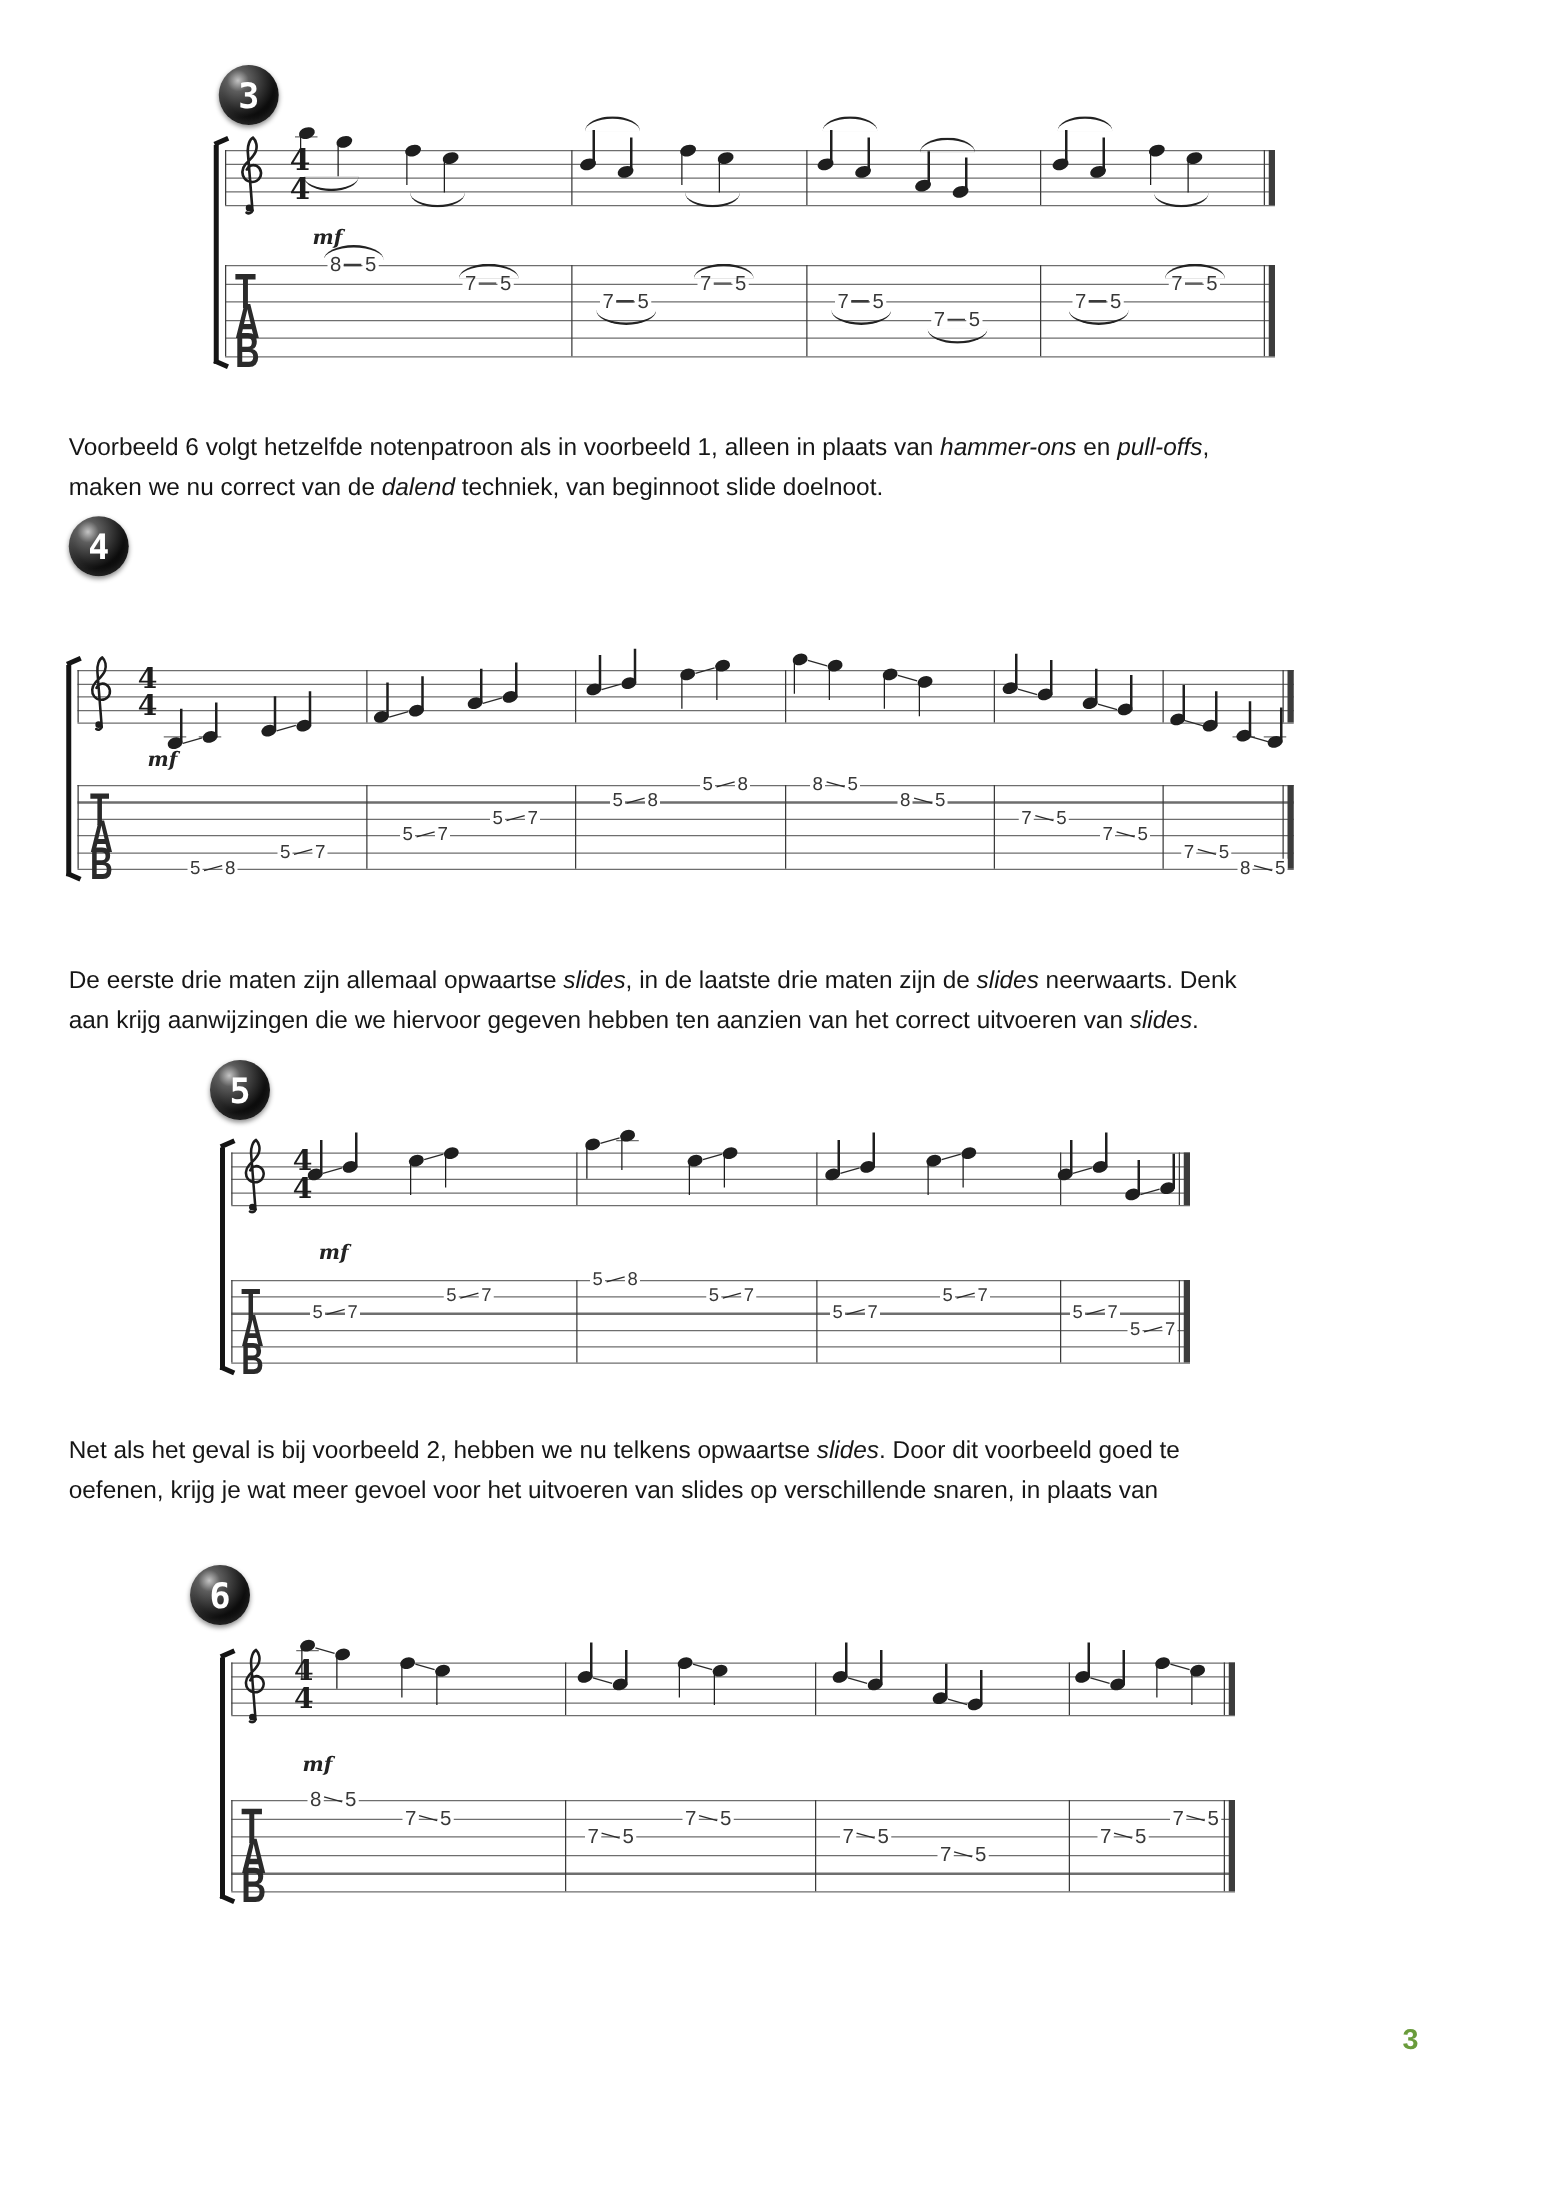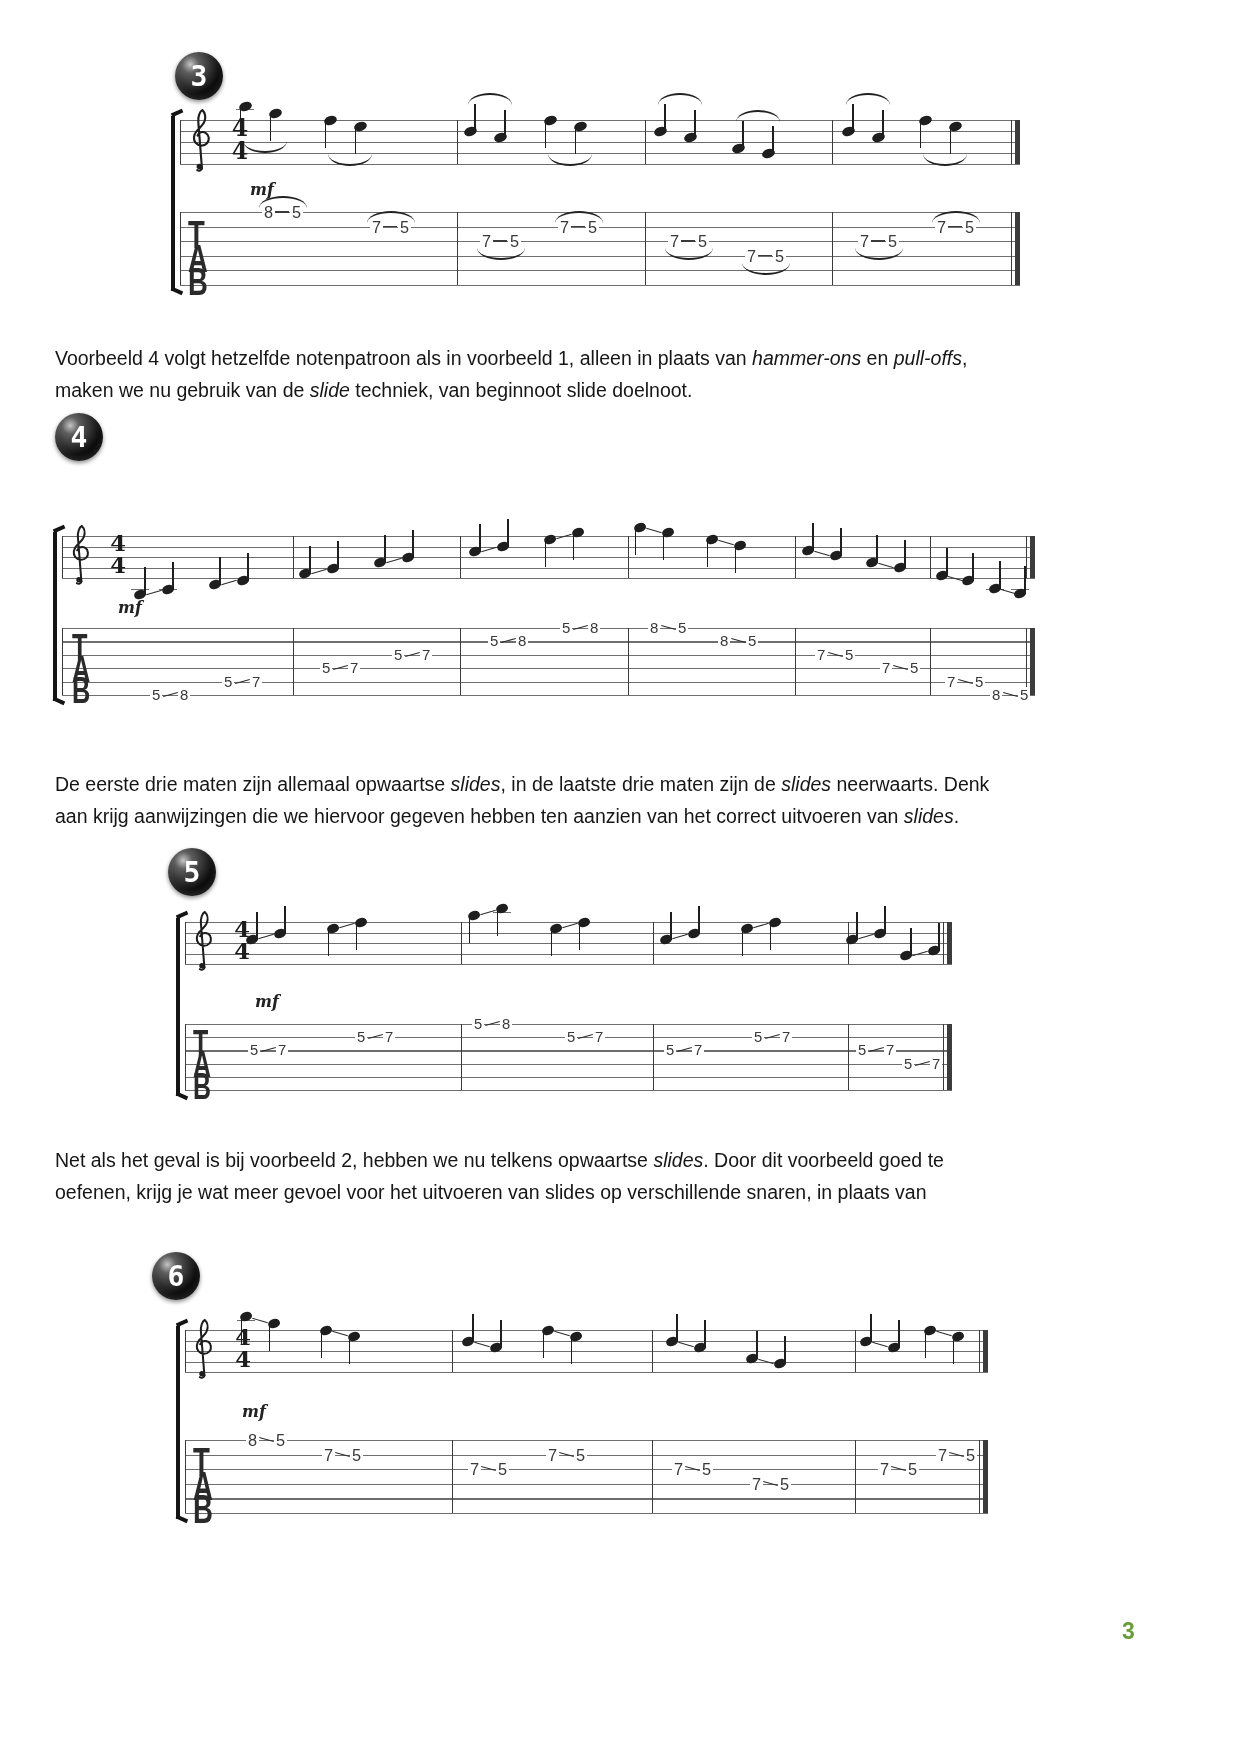--- a/index.html
+++ b/index.html
@@ -493,17 +493,17 @@
       <div class="tabnum" style="left: 750px; top: 1475.8px; font-size: 16.352px;">7</div>
       <div class="tabnum" style="left: 778px; top: 1475.8px; font-size: 16.352px;">5</div>
       <div class="slide" style="left: 763px; top: 1482.8px; width: 15px; transform: rotate(15deg);"></div>
       <div class="tabnum" style="left: 878px; top: 1461.2px; font-size: 16.352px;">7</div>
       <div class="tabnum" style="left: 906px; top: 1461.2px; font-size: 16.352px;">5</div>
       <div class="slide" style="left: 891px; top: 1468.2px; width: 15px; transform: rotate(15deg);"></div>
       <div class="tabnum" style="left: 936px; top: 1446.6px; font-size: 16.352px;">7</div>
       <div class="tabnum" style="left: 964px; top: 1446.6px; font-size: 16.352px;">5</div>
       <div class="slide" style="left: 949px; top: 1453.6px; width: 15px; transform: rotate(15deg);"></div>
     </div>
-  <p class="para" style="top:322px"><span>Voorbeeld 4 volgt hetzelfde notenpatroon als in voorbeeld 1, alleen in plaats van </span><i>hammer-ons</i><span> en </span><i>pull-offs</i><span>,</span><br><span>maken we nu gebruik van de </span><i>slide</i><span> techniek, van beginnoot slide doelnoot.</span></p>
+  <p class="para" style="top:322px"><span>Voorbeeld 6 volgt hetzelfde notenpatroon als in voorbeeld 1, alleen in plaats van </span><i>hammer-ons</i><span> en </span><i>pull-offs</i><span>,</span><br><span>maken we nu correct van de </span><i>dalend</i><span> techniek, van beginnoot slide doelnoot.</span></p>
   <p class="para" style="top:748px"><span>De eerste drie maten zijn allemaal opwaartse </span><i>slides</i><span>, in de laatste drie maten zijn de </span><i>slides</i><span> neerwaarts. Denk</span><br><span>aan krijg aanwijzingen die we hiervoor gegeven hebben ten aanzien van het correct uitvoeren van </span><i>slides</i><span>.</span></p>
   <p class="para" style="top:1124px"><span>Net als het geval is bij voorbeeld 2, hebben we nu telkens opwaartse </span><i>slides</i><span>. Door dit voorbeeld goed te</span><br><span>oefenen, krijg je wat meer gevoel voor het uitvoeren van slides op verschillende snaren, in plaats van</span><br></p>
   <div class="page-number" style="color: rgb(106, 156, 60);">3</div>
 </div>
 
 </body></html>

